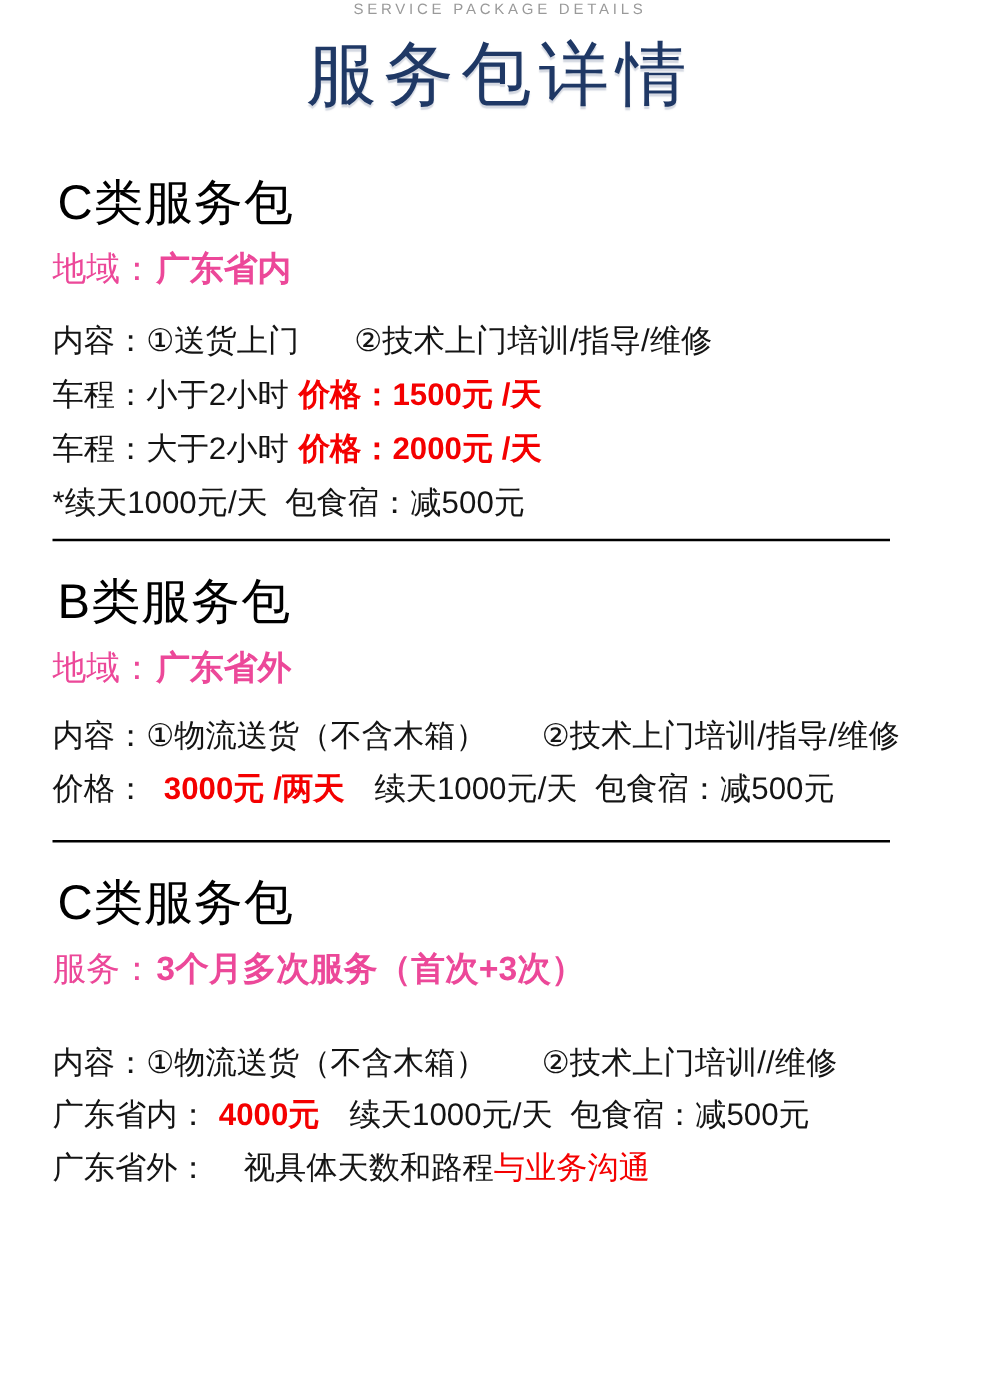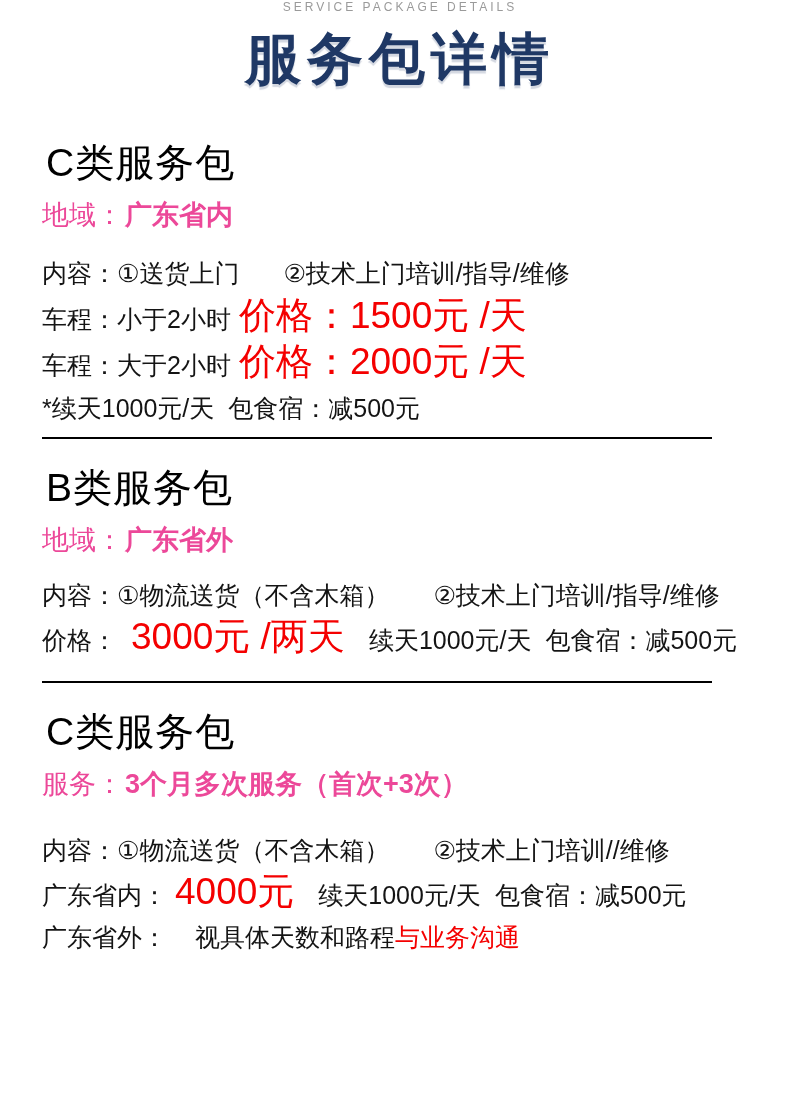--- a/index.html
+++ b/index.html
@@ -8,41 +8,41 @@
     font-family:"Liberation Sans","DejaVu Sans",sans-serif;
     color:#141414;overflow:hidden;
   }
   .eyebrow{
     text-align:center;
     font-size:12px;letter-spacing:3px;color:var(--muted,#9a9a9a);
     font-weight:400;
   }
   .title{
     margin:16px 0 0;text-align:center;
-    font-size:56px;line-height:58px;font-weight:700;letter-spacing:6px;
+    font-size:56px;line-height:58px;font-weight:400;letter-spacing:6px;
     color:var(--navy,#1f3865);
     text-shadow:0 3px 1px rgba(130,140,165,0.35);
   }
   section{margin:0 42px;}
   .heading{
     margin:28px 0 0 4px;font-size:39px;line-height:42px;
     font-weight:300;color:#000;letter-spacing:1px;
   }
   .heading.first{margin-top:54px;}
   .sub{margin-top:16px;font-size:27px;line-height:30px;font-weight:400;color:#ec4899;}
   .sub .value{font-weight:700;margin-left:2px;}
   .line{
     font-size:25px;line-height:34px;font-weight:500;color:#141414;
     white-space:nowrap;
   }
-  .price{color:var(--red,#f40000);font-size:37px;}
+  .price{color:var(--red,#f40000);font-size:25px;font-weight:bold;}
   .red{color:var(--red,#f40000);}
   .g8{margin-left:8px}.g14{margin-left:14px}.g24{margin-left:24px}
   .g28{margin-left:28px}.g44{margin-left:44px}
-  .mt26{margin-top:26px}.mt39{margin-top:23px}.mt43{margin-top:34px}
+  .mt26{margin-top:26px}.mt39{margin-top:23px}.mt43{margin-top:43px}
   .mt9{margin-top:9px}.mt8{margin-top:8px}
   .divider{
     border:none;border-top:2px solid #000;height:0;
     margin:12px 0 0 42px;width:670px;
   }
   .divider.d2{margin-top:24px;}
 </style>
 </head>
 <body>
 

